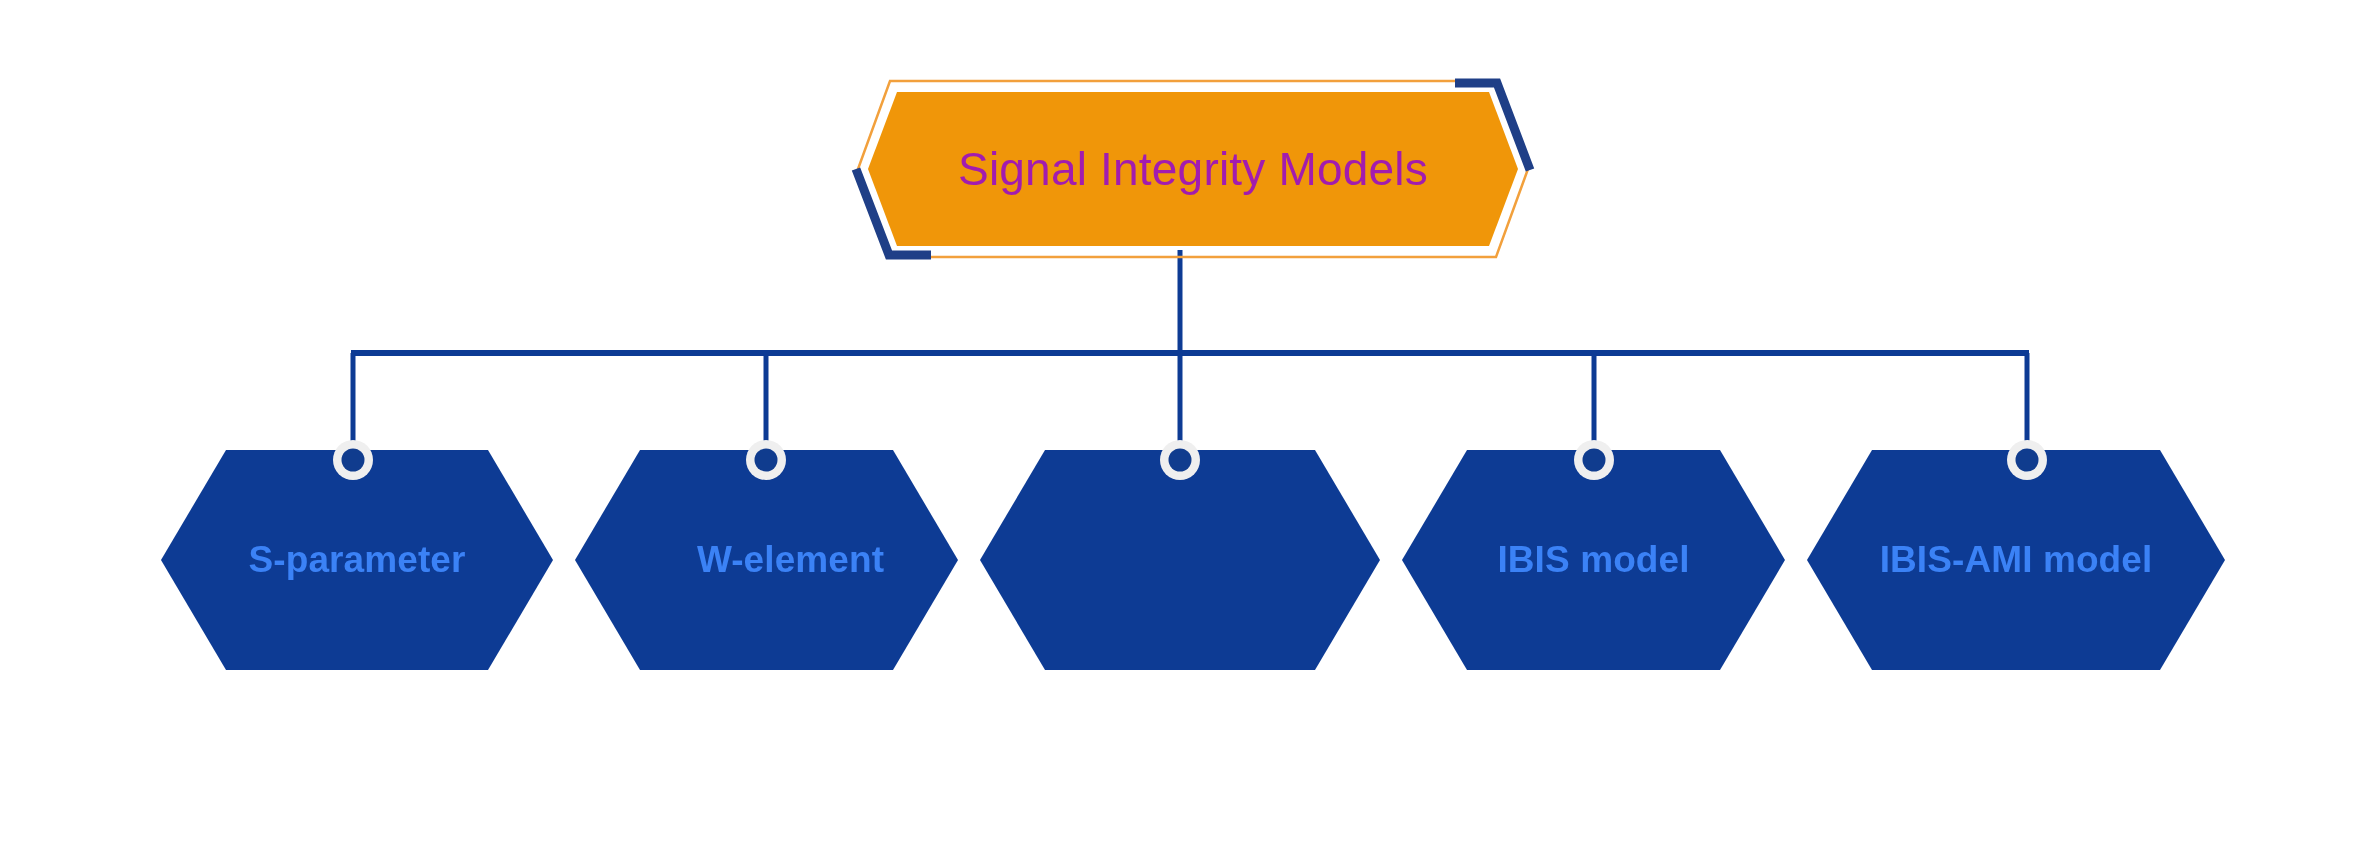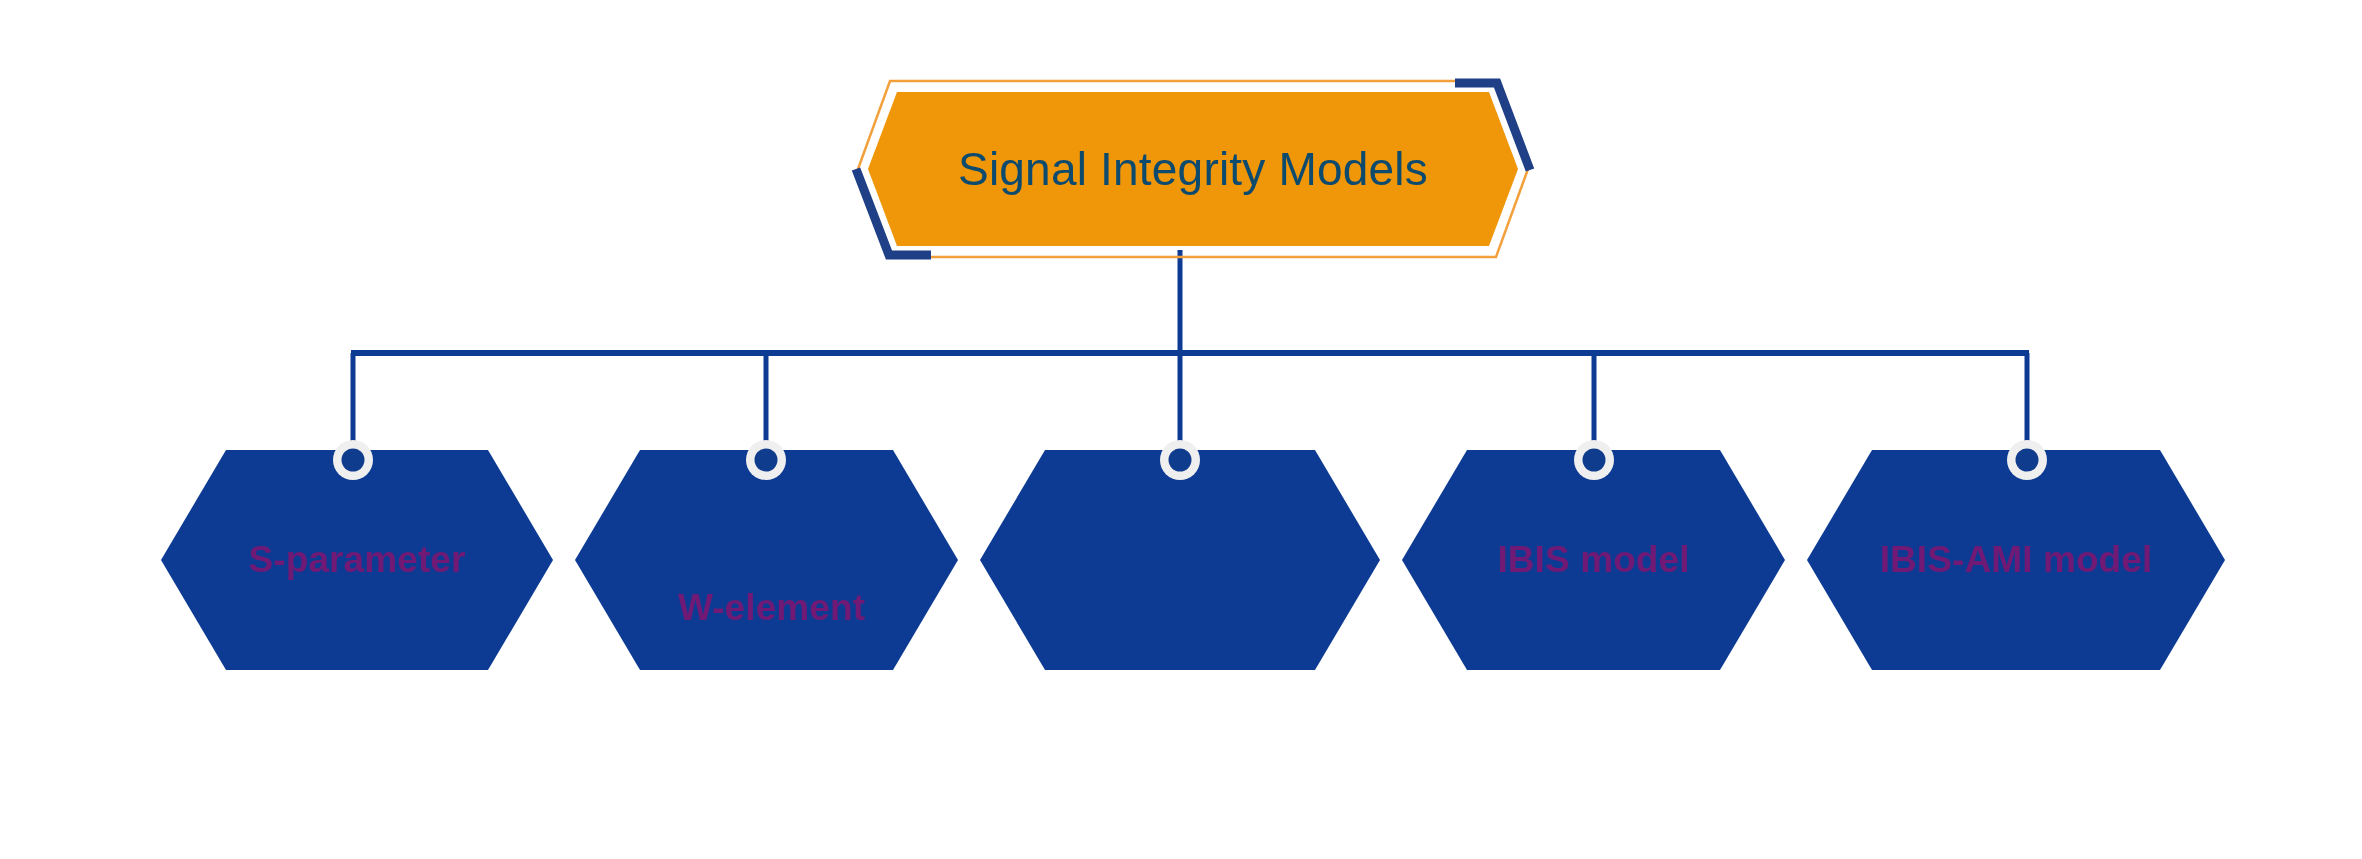--- a/index.html
+++ b/index.html
@@ -23,33 +23,33 @@
     top: 0;
     width: 2362px;
     height: 859px;
     display: block;
   }
   .root-label {
     position: absolute;
     display: flex;
     align-items: center;
     justify-content: center;
-    color: #0c4a6e;
+    color: #a21caf;
     font-size: 46px;
     font-weight: 400;
     letter-spacing: 0.2px;
     white-space: nowrap;
     font-family: "Liberation Sans", sans-serif;
   }
   .child-label {
     position: absolute;
     display: flex;
     align-items: center;
     justify-content: center;
-    color: #701a75;
+    color: #3b82f6;
     font-size: 37px;
     font-weight: bold;
     letter-spacing: 0.1px;
     white-space: nowrap;
     font-family: "Liberation Sans", sans-serif;
   }
 </style>
 </head>
 <body>
 
@@ -110,20 +110,20 @@
         <circle cx="2027" cy="460" r="20" fill="#EFEFEF"></circle>
         <circle cx="2027" cy="460" r="11.5" fill="#103C8E"></circle>
       </g>
     </g>
   </svg>
 
   <div class="root-label" style="left:868px; top:92px; width:650px; height:154px;">Signal Integrity Models</div>
 
   <div class="child-label" style="left:161px; top:450px; width:392px; height:220px;">S-parameter</div>
 
-  <div class="child-label" style="left:580px; top:450px; width:383px; height:220px;margin-top:48px;">W-element</div>
+  <div class="child-label" style="left:599px; top:450px; width:383px; height:220px;">W-element</div>
 
 
   <div class="child-label" style="left:1402px; top:450px; width:383px; height:220px;">IBIS model</div>
 
   <div class="child-label" style="left:1807px; top:450px; width:418px; height:220px;">IBIS-AMI model</div>
 
 </div>
 
 </body></html>

